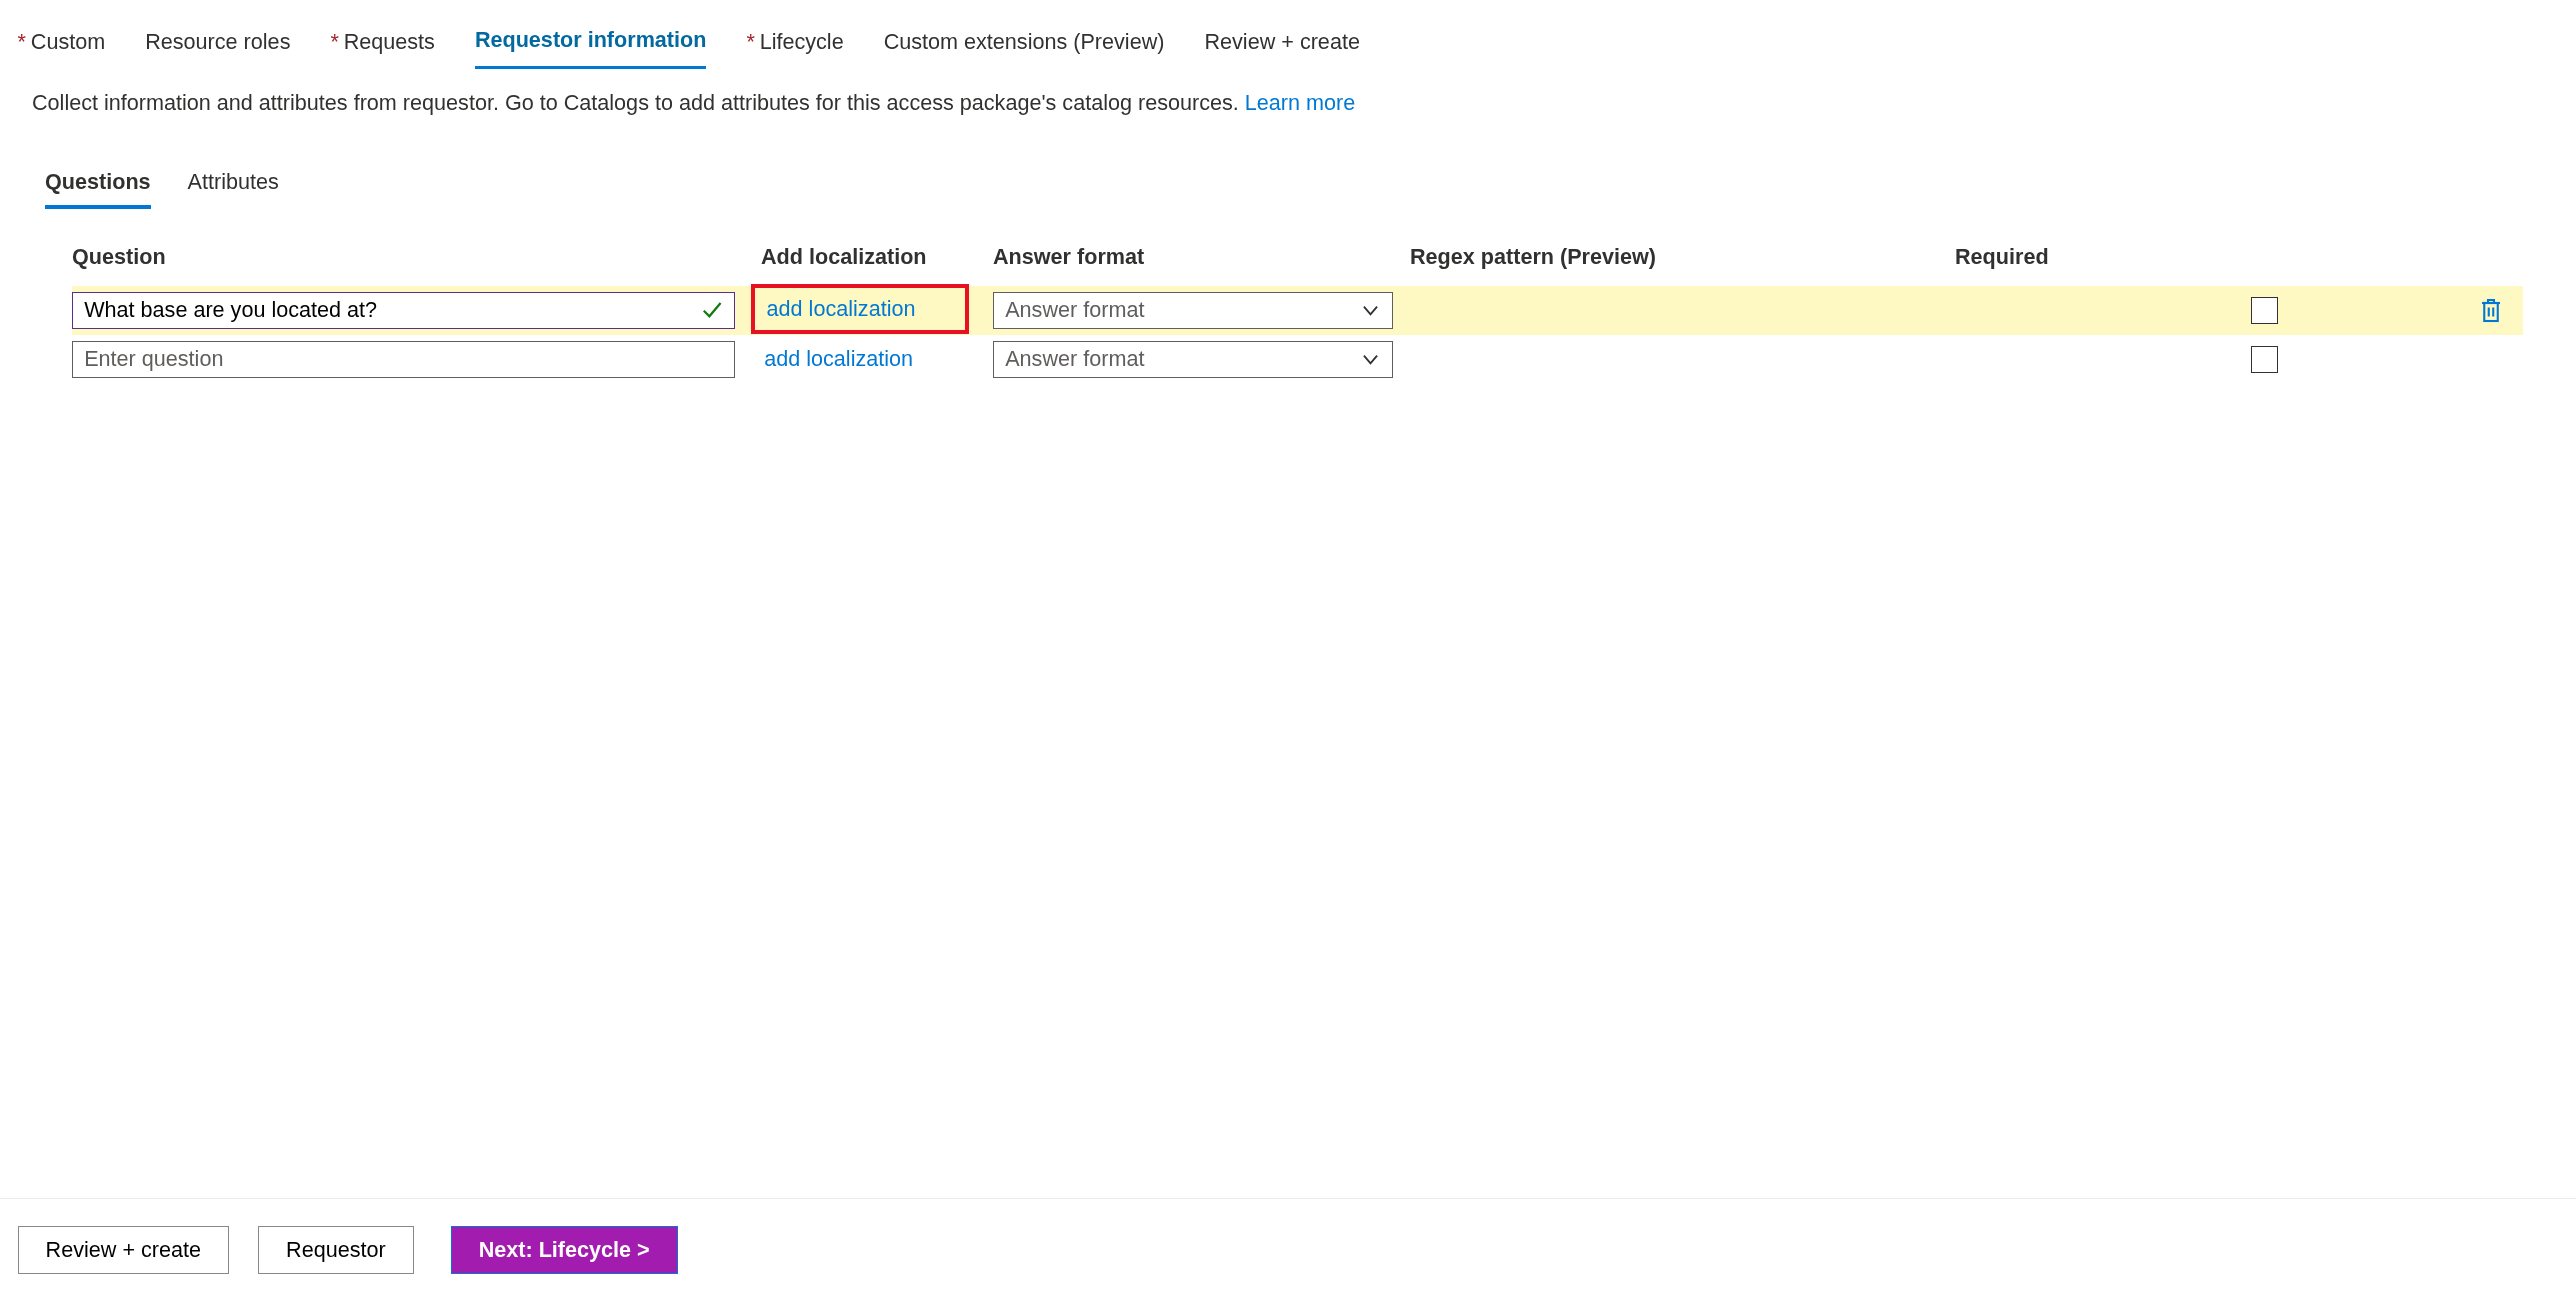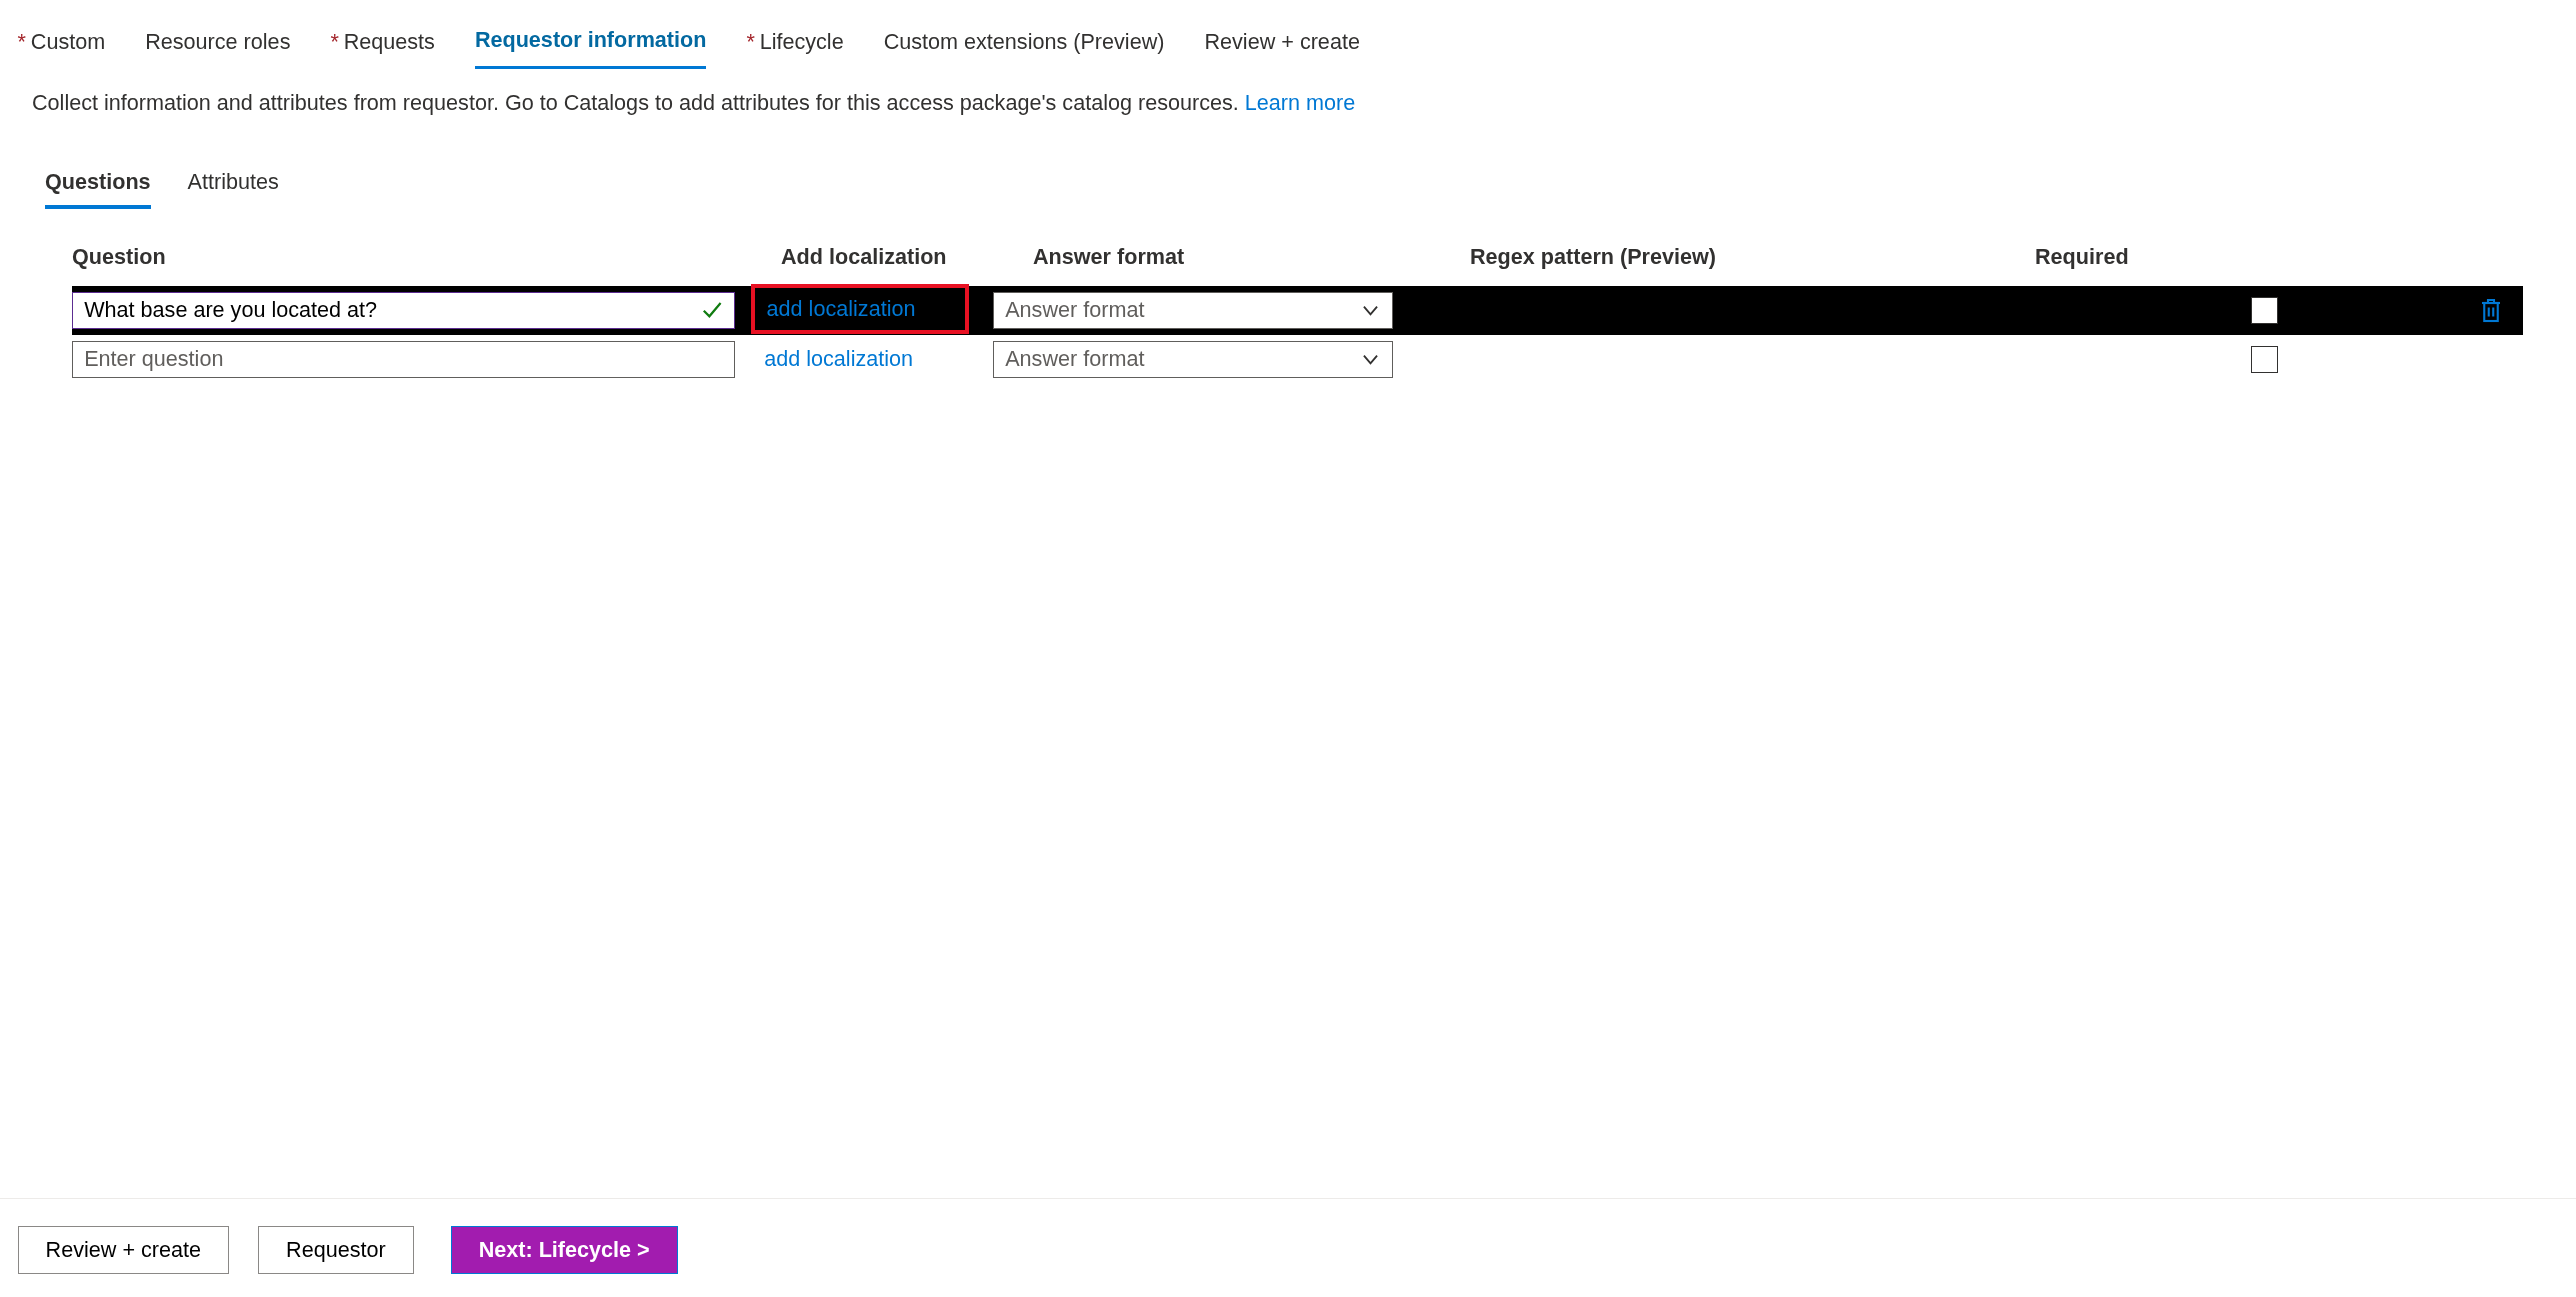--- a/index.html
+++ b/index.html
@@ -77,26 +77,25 @@
     width: 2451px;
   }
   .qtable-header, .qtable-row {
     display: grid;
     grid-template-columns: 689px 232px 417px 545px 296px 208px 64px;
     align-items: center;
   }
   .qtable-header {
     font-weight: 600;
     padding-bottom: 16px;
-    gap: 20px;
   }
   .qtable-row {
     height: 49px;
   }
-  .qtable-row.r1 { background: #000000; }
+  .qtable-row.r1 { background: #fef9c3; }
 
   .q-input-wrap {
     position: relative;
     width: 663px;
     height: 37px;
   }
   .q-input {
     width: 100%;
     height: 100%;
     padding: 0 40px 0 11.2px;

